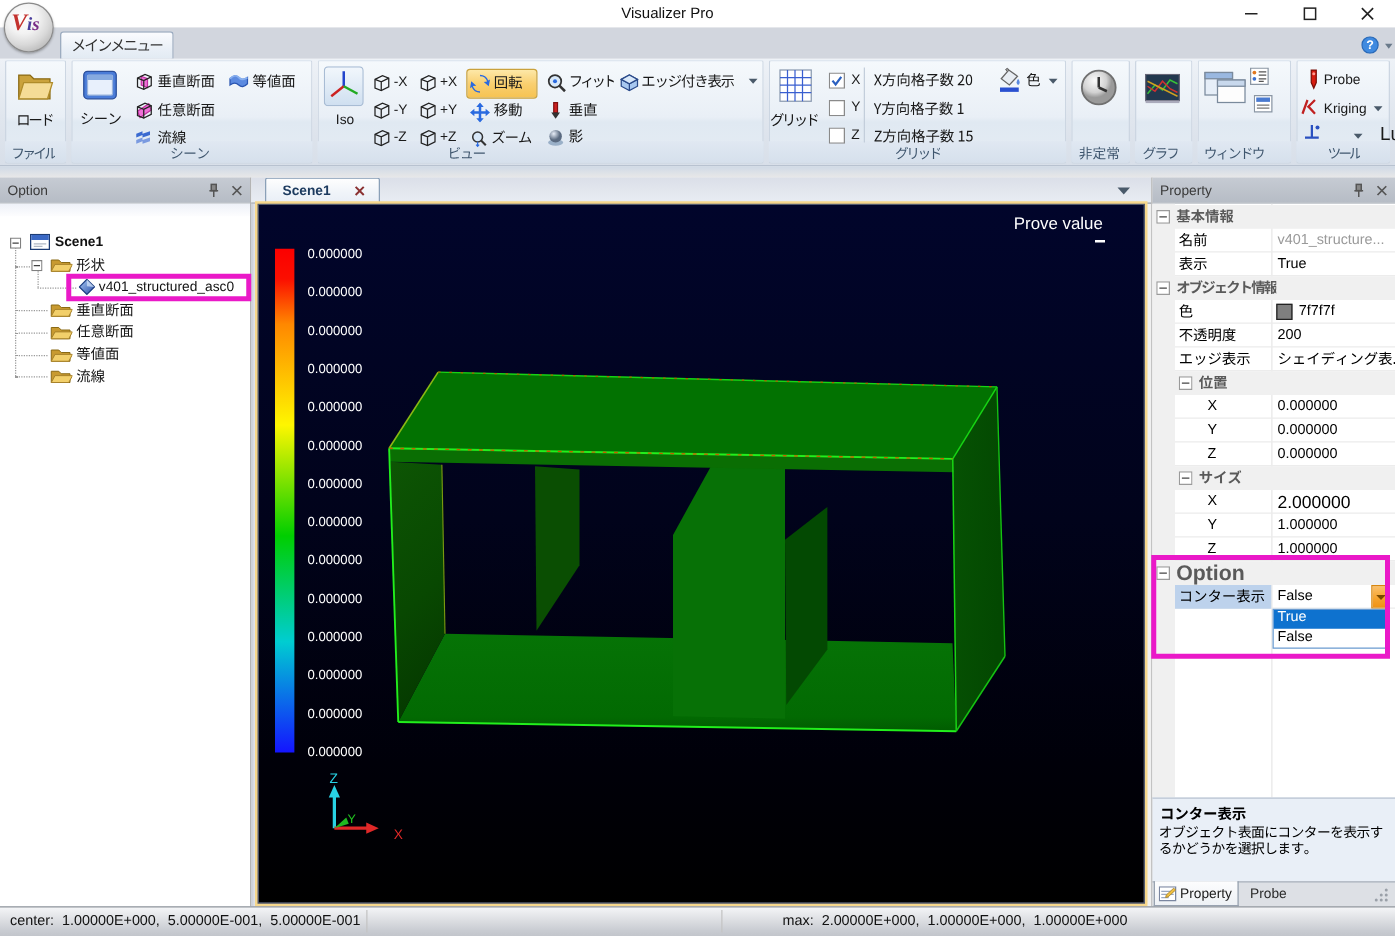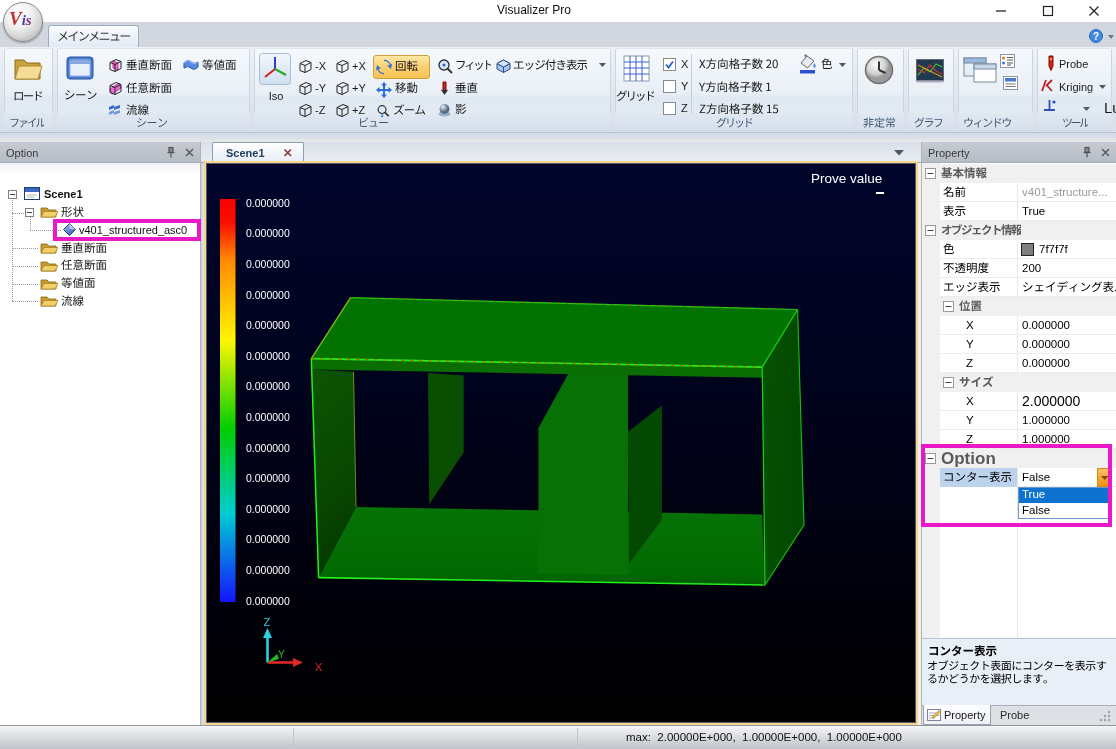--- a/index.html
+++ b/index.html
@@ -1016,15 +1016,16 @@
       <g fill="#9aa0a8">
         <circle cx="11" cy="3" r="1.2"></circle>
         <circle cx="7" cy="7" r="1.2"></circle>
         <circle cx="11" cy="7" r="1.2"></circle>
         <circle cx="3" cy="11" r="1.2"></circle>
         <circle cx="7" cy="11" r="1.2"></circle>
         <circle cx="11" cy="11" r="1.2"></circle>
       </g>
     </svg>
     <div style="position:absolute;left:0.0px;top:725.0px;width:1116.0px;height:24.0px;background:linear-gradient(#f4f5f7,#dcdee2 45%,#c9ccd2 80%,#c2c5cb);border-top:1px solid #8f959d;box-sizing:border-box;"></div>
+    <div style="position:absolute;top:731.0px;font-family:'Liberation Sans',sans-serif;font-size:11.5px;color:#111;white-space:pre;line-height:13.2px;left:8.0px;">center:  1.00000E+000,  5.00000E-001,  5.00000E-001</div>
     <div style="position:absolute;top:731.0px;font-family:'Liberation Sans',sans-serif;font-size:11.5px;color:#111;white-space:pre;line-height:13.2px;left:586.0px;padding-left:40px;">max:  2.00000E+000,  1.00000E+000,  1.00000E+000</div>
     <div style="position:absolute;left:293.0px;top:728.0px;width:1.0px;height:18.0px;background:#c4c4c4;"></div>
     <div style="position:absolute;left:577.0px;top:728.0px;width:1.0px;height:18.0px;background:#c4c4c4;"></div>
   </div>
 </body></html>

